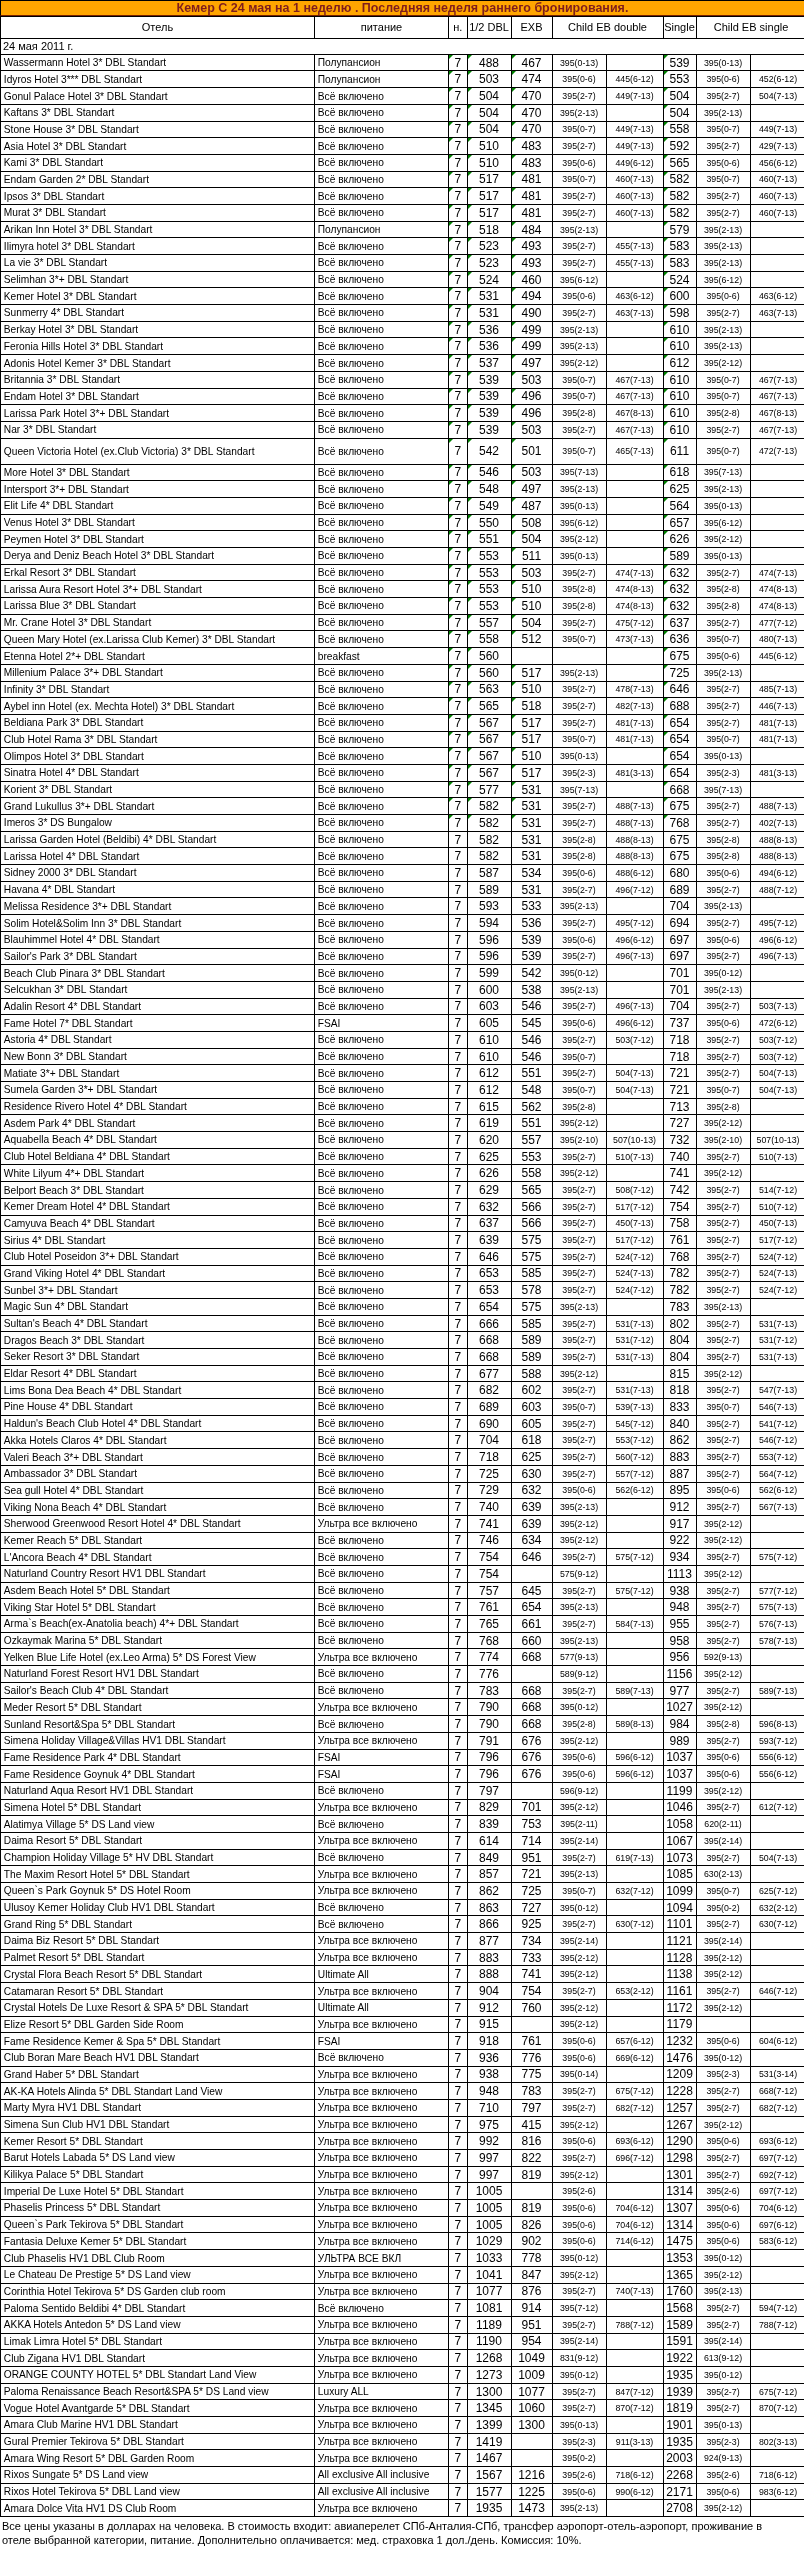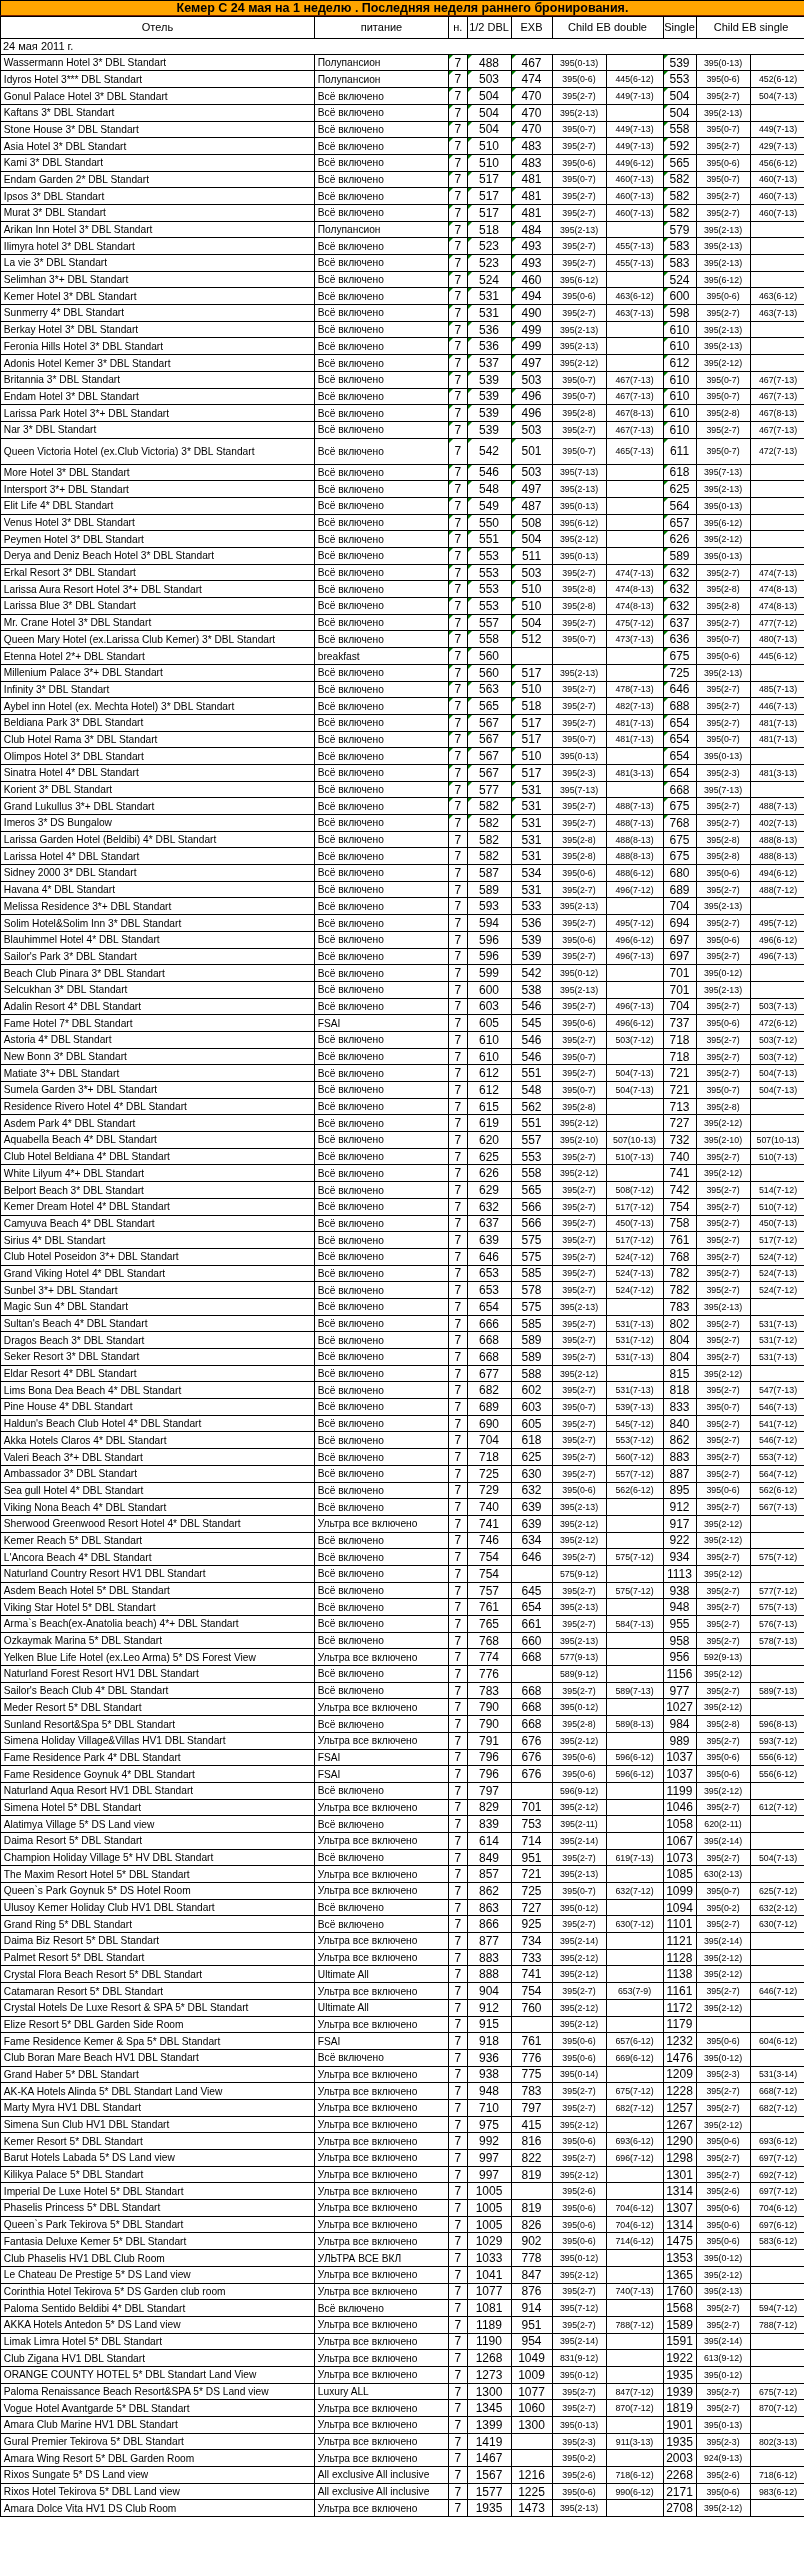--- a/index.html
+++ b/index.html
@@ -29,21 +29,21 @@
   td.big{font-size:12px;text-align:center;}
   td.small{font-size:8.8px;text-align:center;}
   .gm{position:absolute;left:0;top:0;width:0;height:0;
       border-top:4.6px solid #008000;border-right:4.6px solid transparent;}
   .footer{font-size:11px;line-height:14px;padding:1.9px 1.9px 0 1.9px;}
 </style>
 </head>
 <body>
 
 <div class="page">
-  <div class="title-bar" style="background: rgb(255, 165, 0); color: #000000;">Кемер  С 24 мая на 1 неделю . Последняя неделя раннего бронирования.</div>
+  <div class="title-bar" style="background: rgb(255, 165, 0); color: #7f1d1d;">Кемер  С 24 мая на 1 неделю . Последняя неделя раннего бронирования.</div>
 
   <table>
     <colgroup>
       <col class="c-hotel">
         <col class="c-meal">
         <col class="c-n">
         <col class="c-dbl">
         <col class="c-exb">
       <col class="c-cd1">
         <col class="c-cd2">
@@ -1447,21 +1447,21 @@
           <td class="small">395(2-12)</td>
           <td class="small"></td>
         </tr>
         <tr>
           <td class="hotel">Catamaran Resort 5* DBL Standart</td>
           <td class="meal">Ультра все включено</td>
           <td class="big">7</td>
           <td class="big">904</td>
           <td class="big">754</td>
           <td class="small">395(2-7)</td>
-          <td class="small">653(7-9)</td>
+          <td class="small">653(2-12)</td>
           <td class="big">1161</td>
           <td class="small">395(2-7)</td>
           <td class="small">646(7-12)</td>
         </tr>
         <tr>
           <td class="hotel">Crystal Hotels De Luxe Resort &amp; SPA 5* DBL Standart</td>
           <td class="meal">Ultimate All</td>
           <td class="big">7</td>
           <td class="big">912</td>
           <td class="big">760</td>
@@ -1828,15 +1828,17 @@
           <td class="small">395(2-13)</td>
           <td class="small"></td>
           <td class="big">2708</td>
           <td class="small">395(2-12)</td>
           <td class="small"></td>
         </tr>
       </tbody>
   </table>
 
   <div class="footer">
+    <div>Все цены указаны в долларах на человека. В стоимость входит: авиаперелет СПб-Анталия-СПб, трансфер аэропорт-отель-аэропорт, проживание в</div>
+    <div>отеле выбранной категории, питание. Дополнительно оплачивается: мед. страховка 1 дол./день. Комиссия: 10%.</div>
   </div>
 </div>
 
 
 </body></html>

